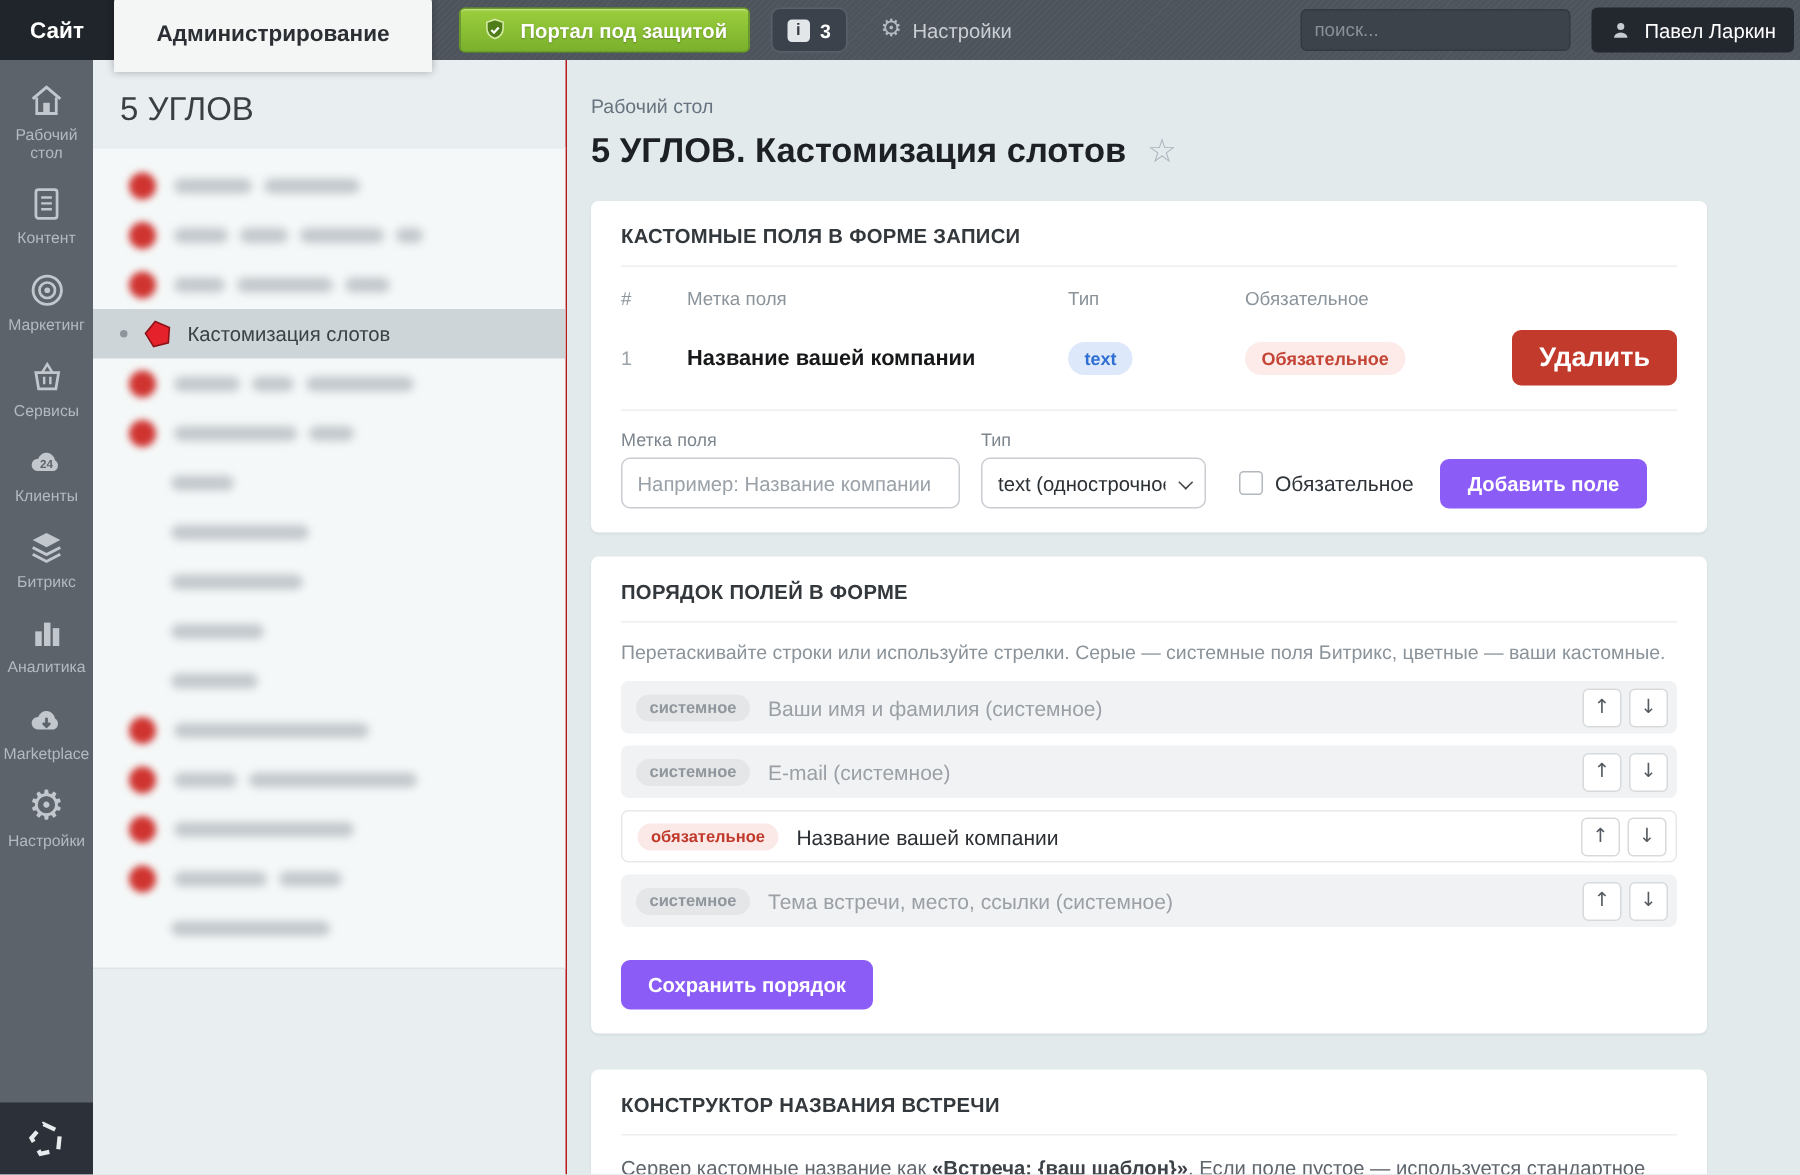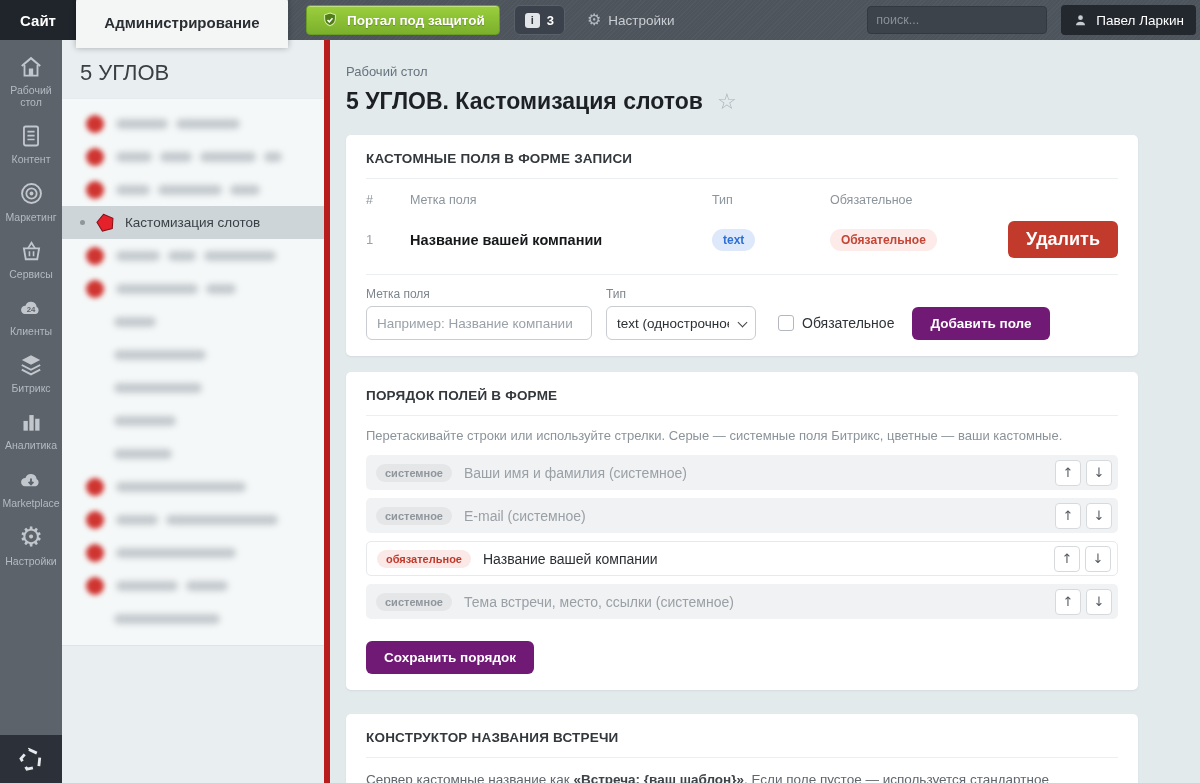--- a/index.html
+++ b/index.html
@@ -42,21 +42,21 @@
   .rail { width:62px; background:#5c636b; display:flex; flex-direction:column; align-items:center;
     padding-top:14px; gap:15px; flex-shrink:0; }
   .rail-item { width:62px; display:flex; flex-direction:column; align-items:center; gap:4px;
     cursor:pointer; }
   .rail-item svg { display:block; }
   .rail-label { font-size:10.5px; color:#b4bac0; text-align:center; line-height:1.15; max-width:58px; }
   .rail-bottom { margin-top:auto; width:62px; height:48px; background:#2c3139; display:flex;
     align-items:center; justify-content:center; cursor:pointer; }
 
   
-  .sidebar { width:268px; background:#e9eff1; border-right:6px solid #b91c1c; flex-shrink:0;
+  .sidebar { width:316px; background:#e9eff1; border-right:1px solid #b91c1c; flex-shrink:0;
     padding-top:16px; overflow:hidden; }
   .sidebar-title { font-size:22px; color:#3a3f44; font-weight:normal; margin:4px 0 12px 18px; }
   .menu-panel { background:#f5f8f8; border-top:1px solid #e6ecee; border-bottom:1px solid #dde4e7;
     padding:8px 0 10px; }
   .side-item { height:33px; display:flex; align-items:center; padding-left:24px; cursor:pointer; }
   .side-item.sub { padding-left:52px; }
   .red-dot { width:18px; height:18px; border-radius:50%; background:#cf3430; filter:blur(2.5px);
     margin-right:12px; flex-shrink:0; }
   .bar { height:10px; border-radius:5px; background:#9aa2aa; opacity:.55; filter:blur(3px);
     margin-right:8px; }
@@ -85,21 +85,21 @@
   .ftable.head { margin-top:14px; color:#8b949b; font-size:12.5px; }
   .ftable.rowline { margin-top:14px; padding-bottom:16px; border-bottom:1px solid #ecefef; }
   .cell-num { color:#9aa1a8; font-size:13px; }
   .cell-label { font-size:14.5px; font-weight:bold; color:#16181a; }
   .pill { display:inline-block; font-size:12px; font-weight:bold; padding:4px 11px; border-radius:11px; }
   .pill.type { background:#dde9fa; color:#2f6fd3; }
   .pill.required { background:#fcebe9; color:#c44536; }
   .btn { border:none; border-radius:6px; font-weight:bold; font-family:"Liberation Sans",sans-serif;
     cursor:pointer; }
   .btn.danger { background:#c23a2b; color:#fff; font-size:18px; padding:8px 18px; justify-self:end; }
-  .btn.primary { background:#701a75; color:#fff; font-size:13.5px; padding:9px 18px; }
+  .btn.primary { background:#8b5cf6; color:#fff; font-size:13.5px; padding:9px 18px; }
 
   .form-row { display:flex; align-items:flex-end; margin-top:12px; }
   .field-stack { display:flex; flex-direction:column; gap:5px; }
   .small-label { font-size:12px; color:#7d858d; }
   .text-input { height:34px; border:1px solid #c9cdd1; border-radius:6px; padding:0 10px;
     font-size:13.5px; color:#2b3034; font-family:"Liberation Sans",sans-serif; outline:none; background:#fff; }
   .text-input::placeholder { color:#9aa1a8; }
   .w-label { width:226px; }
   .select-box { position:relative; width:150px; margin-left:14px; }
   .select-box .text-input { width:100%; padding-right:26px; appearance:none; }

